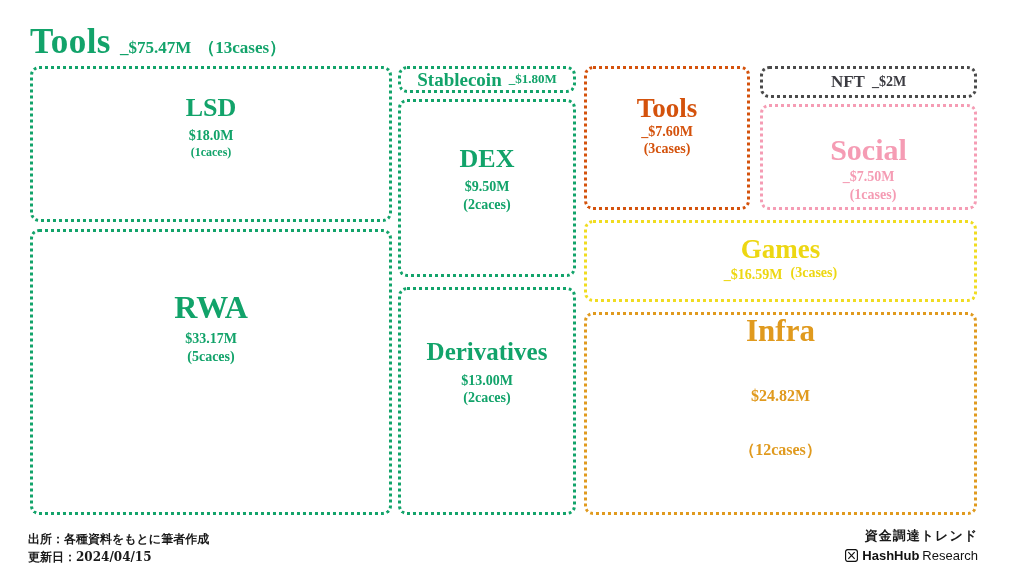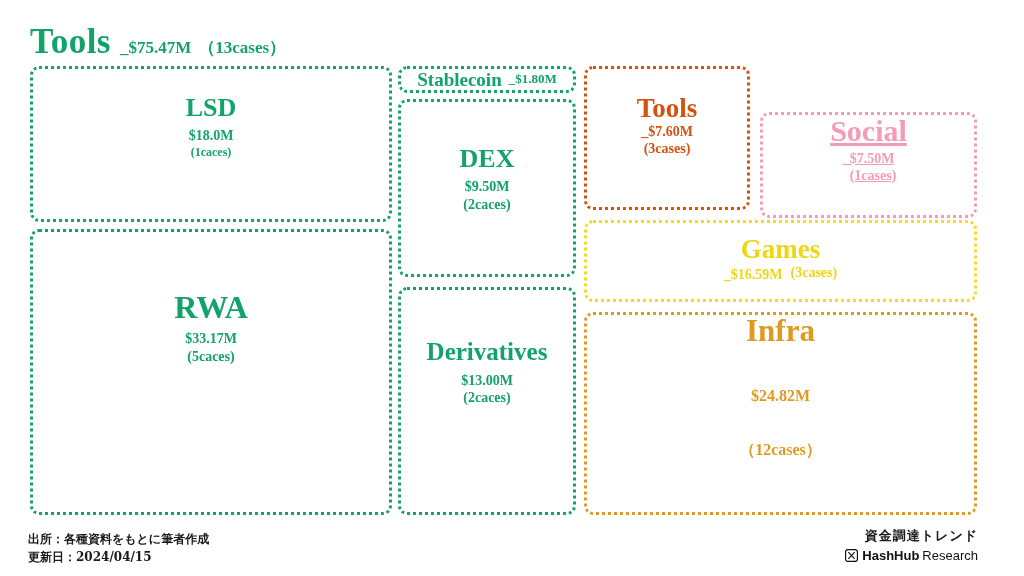--- a/index.html
+++ b/index.html
@@ -50,21 +50,21 @@
   .c-amber{border:3px dotted #E09A1E;color:#E09A1E;}
 
   
   #box-lsd{left:30px;top:66px;width:362px;height:156px;justify-content:center;padding-bottom:34px;}
   #box-rwa{left:30px;top:229px;width:362px;height:286px;justify-content:center;padding-bottom:88px;}
   #box-stablecoin{left:398px;top:66px;width:178px;height:27px;justify-content:center;}
   #box-dex{left:398px;top:99px;width:178px;height:178px;justify-content:center;padding-bottom:18px;}
   #box-derivatives{left:398px;top:287px;width:178px;height:228px;justify-content:center;padding-bottom:56px;}
   #box-tools{left:584px;top:66px;width:166px;height:144px;justify-content:center;padding-bottom:24px;}
   #box-nft{left:760px;top:66px;width:217px;height:32px;justify-content:center;}
-  #box-social{left:760px;top:112px;width:217px;height:106px;justify-content:flex-start;padding-bottom:4px;text-decoration:underline;}
+  #box-social{left:760px;top:104px;width:217px;height:106px;justify-content:flex-end;padding-bottom:4px;}
   #box-games{left:584px;top:220px;width:393px;height:82px;justify-content:center;padding-bottom:4px;}
   #box-infra{left:584px;top:312px;width:393px;height:203px;justify-content:space-between;padding-bottom:52px;}
 
   
   #box-lsd .b-name{font-size:26px;}
   #box-lsd .b-amt{font-size:14px;margin-top:6px;}
   #box-lsd .b-cases{font-size:12px;}
 
   #box-rwa .b-name{font-size:32px;}
   #box-rwa .b-amt{font-size:14px;margin-top:6px;}
@@ -169,20 +169,26 @@
     <span class="b-amt">$13.00M</span>
     <span class="b-cases">(2caces)</span>
   </div>
 
   <div class="box c-orange" id="box-tools">
     <span class="b-name">Tools</span>
     <span class="b-amt">_$7.60M</span>
     <span class="b-cases">(3cases)</span>
   </div>
 
+  <div class="box c-gray" id="box-nft">
+    <div class="inline-row">
+      <span class="b-name">NFT</span>
+      <span class="b-amt">_$2M</span>
+    </div>
+  </div>
 
   <div class="box c-pink" id="box-social">
     <span class="b-name">Social</span>
     <span class="b-amt">_$7.50M</span>
     <span class="b-cases">(1cases)</span>
   </div>
 
   <div class="box c-yellow" id="box-games">
     <span class="b-name">Games</span>
     <div class="inline-row">

